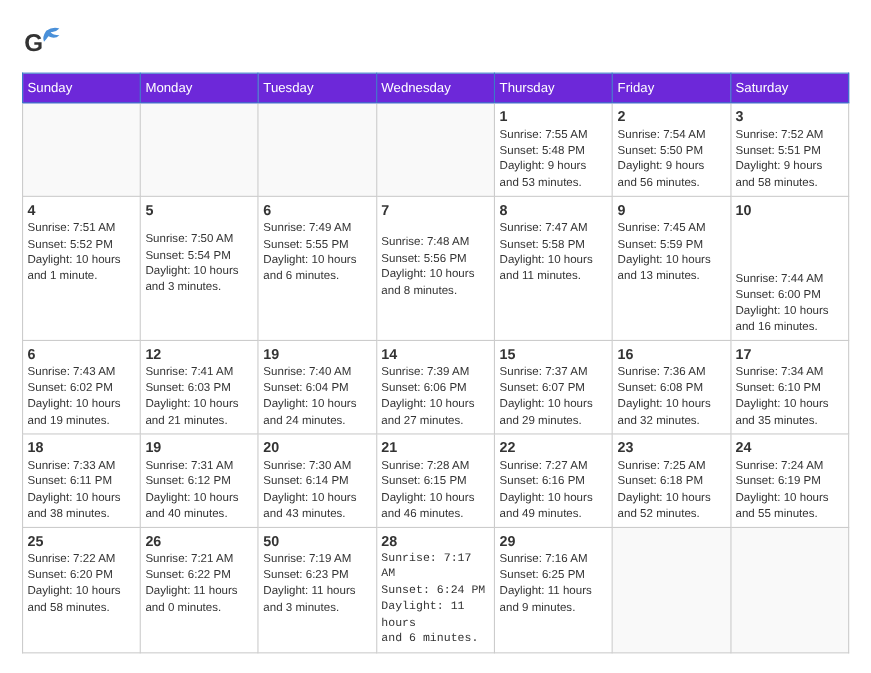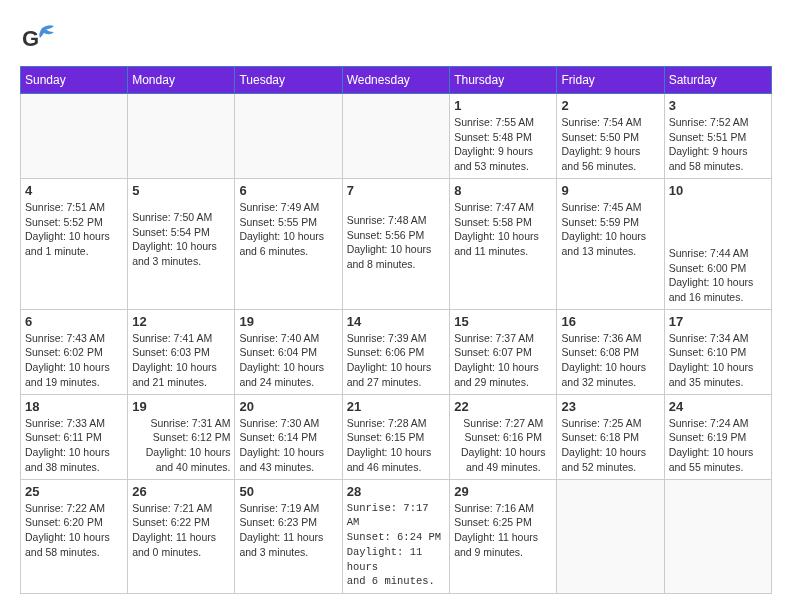--- a/index.html
+++ b/index.html
@@ -237,42 +237,42 @@
       <tr>
         <td>
           <div class="day-num">18</div>
           <div class="day-info" style="white-space: pre-line;">Sunrise: 7:33 AM
 Sunset: 6:11 PM
 Daylight: 10 hours
 and 38 minutes.</div>
         </td>
         <td>
           <div class="day-num">19</div>
-          <div class="day-info" style="white-space: pre-line; text-align: right;">Sunrise: 7:31 AM
+          <div class="day-info" style="white-space: pre-line;">Sunrise: 7:31 AM
 Sunset: 6:12 PM
 Daylight: 10 hours
 and 40 minutes.</div>
         </td>
         <td>
           <div class="day-num">20</div>
           <div class="day-info" style="white-space: pre-line;">Sunrise: 7:30 AM
 Sunset: 6:14 PM
 Daylight: 10 hours
 and 43 minutes.</div>
         </td>
         <td>
           <div class="day-num">21</div>
           <div class="day-info" style="white-space: pre-line;">Sunrise: 7:28 AM
 Sunset: 6:15 PM
 Daylight: 10 hours
 and 46 minutes.</div>
         </td>
         <td>
           <div class="day-num">22</div>
-          <div class="day-info" style="white-space: pre-line; text-align: center;">Sunrise: 7:27 AM
+          <div class="day-info" style="white-space: pre-line;">Sunrise: 7:27 AM
 Sunset: 6:16 PM
 Daylight: 10 hours
 and 49 minutes.</div>
         </td>
         <td>
           <div class="day-num">23</div>
           <div class="day-info" style="white-space: pre-line;">Sunrise: 7:25 AM
 Sunset: 6:18 PM
 Daylight: 10 hours
 and 52 minutes.</div>

